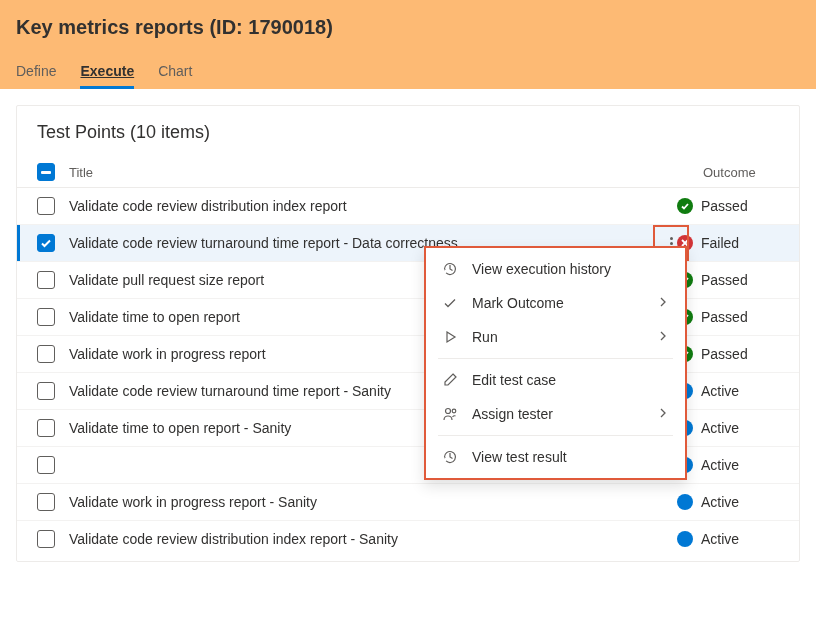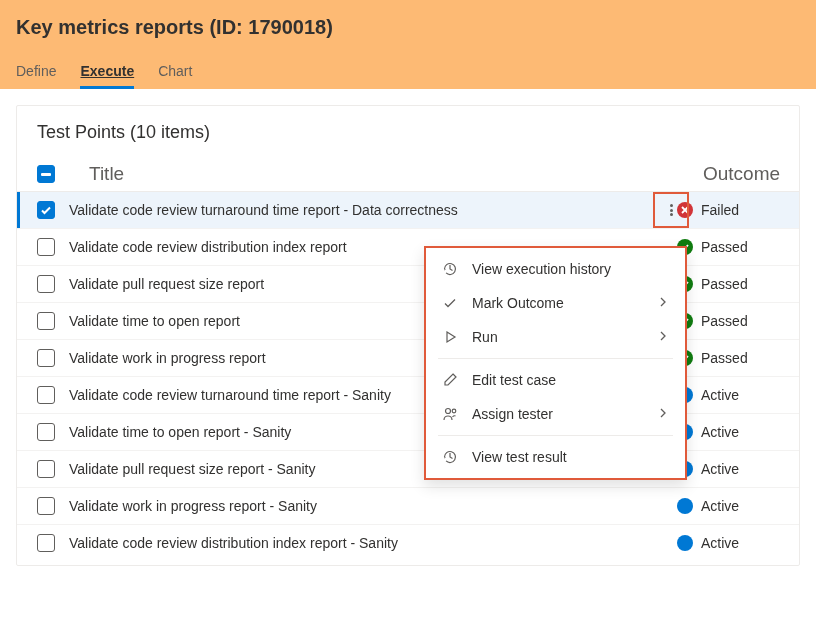--- a/index.html
+++ b/index.html
@@ -5,21 +5,21 @@
     * { box-sizing: border-box; margin: 0; padding: 0; }
     body { font-family: "Segoe UI", -apple-system, sans-serif; font-size: 14px; color: #323130; background: #fff; width: 816px; }
     .header { background: #fdba74; padding: 8px 16px 0 16px; }
     .page-title { font-size: 20px; font-weight: 600; padding: 8px 0 16px 0; }
     .tabs { display: flex; gap: 24px; align-items: flex-end; }
     .tab { padding: 8px 0 10px 0; cursor: pointer; color: #605e5c; position: relative; }
     .tab.active { color: #323130; font-weight: 600; text-decoration: underline; }
     .tab.active::after { content: ""; position: absolute; left: 0; right: 0; bottom: 0; height: 3px; background: #0078d4; }
     .card { margin: 16px 16px 0 16px; border: 1px solid #edebe9; border-radius: 2px; background: #fff; padding-bottom: 4px; }
     .card-title { font-size: 18px; font-weight: 400; padding: 16px 20px 14px 20px; }
-    .table-header { display: flex; align-items: center; padding: 6px 20px; color: #605e5c; font-size: 19px; border-bottom: 1px solid #edebe9; gap: 20px; }
+    .table-header { display: flex; align-items: center; padding: 6px 20px; color: #605e5c; font-size: 13px; border-bottom: 1px solid #edebe9; }
     .th-title { margin-left: 14px; }
     .th-outcome { margin-left: auto; width: 76px; }
     .row { display: flex; align-items: center; padding: 9px 20px; border-bottom: 1px solid #f3f2f1; position: relative; }
     .row:last-child { border-bottom: none; }
     .row.selected { background: #edf4fb; }
     .row.selected::before { content: ""; position: absolute; left: 0; top: 0; bottom: 0; width: 3px; background: #0078d4; }
     .cb { width: 18px; height: 18px; border: 1.5px solid #605e5c; border-radius: 3px; display: inline-flex; align-items: center; justify-content: center; cursor: pointer; flex-shrink: 0; background: #fff; }
     .cb.checked { background: #0078d4; border-color: #0078d4; }
     .cb.checked svg { display: block; }
     .cb svg { display: none; }
@@ -53,20 +53,34 @@
 </div>
 
 <div class="card">
   <div class="card-title">Test Points (10 items)</div>
   <div class="table-header">
     <span class="cb header-cb"></span>
     <span class="th-title">Title</span>
     <span class="th-outcome">Outcome</span>
   </div>
   <div id="rows-container">
+      <div class="row">
+        <span class="cb"></span>
+        <span class="row-title">Validate code review distribution index report</span>
+        <span class="row-right">
+          <span class="row-outcome">
+            <span class="status-icon status-passed">
+              <svg width="10" height="10" viewBox="0 0 10 10">
+                <path d="M2 5.5l2 2L8 3" stroke="#fff" stroke-width="1.8" fill="none"></path>
+              </svg>
+            </span>
+            <span>Passed</span>
+          </span>
+        </span>
+      </div>
       <div class="row selected">
         <span class="cb checked">
           <svg width="12" height="12" viewBox="0 0 12 12">
             <path d="M2 6.5l2.5 2.5L10 3.5" stroke="#fff" stroke-width="2" fill="none"></path>
           </svg>
         </span>
         <span class="row-title">Validate code review turnaround time report - Data correctness</span>
         <span class="row-right">
           <span class="row-outcome">
             <span class="status-icon status-failed">
@@ -80,34 +94,20 @@
         <span class="kebab-box">
           <div>
             <div class="kebab-dot"></div>
             <div class="kebab-dot"></div>
             <div class="kebab-dot"></div>
           </div>
         </span>
       </div>
       <div class="row">
         <span class="cb"></span>
-        <span class="row-title">Validate code review distribution index report</span>
-        <span class="row-right">
-          <span class="row-outcome">
-            <span class="status-icon status-passed">
-              <svg width="10" height="10" viewBox="0 0 10 10">
-                <path d="M2 5.5l2 2L8 3" stroke="#fff" stroke-width="1.8" fill="none"></path>
-              </svg>
-            </span>
-            <span>Passed</span>
-          </span>
-        </span>
-      </div>
-      <div class="row">
-        <span class="cb"></span>
         <span class="row-title">Validate pull request size report</span>
         <span class="row-right">
           <span class="row-outcome">
             <span class="status-icon status-passed">
               <svg width="10" height="10" viewBox="0 0 10 10">
                 <path d="M2 5.5l2 2L8 3" stroke="#fff" stroke-width="1.8" fill="none"></path>
               </svg>
             </span>
             <span>Passed</span>
           </span>
@@ -156,21 +156,20 @@
         <span class="row-title">Validate time to open report - Sanity</span>
         <span class="row-right">
           <span class="row-outcome">
             <span class="status-icon status-active"></span>
             <span>Active</span>
           </span>
         </span>
       </div>
       <div class="row">
         <span class="cb"></span>
-        <span class="row-title">Validate pull request size report - Sanity</span>
         <span class="row-right">
           <span class="row-outcome">
             <span class="status-icon status-active"></span>
             <span>Active</span>
           </span>
         </span>
       </div>
       <div class="row">
         <span class="cb"></span>
         <span class="row-title">Validate work in progress report - Sanity</span>

